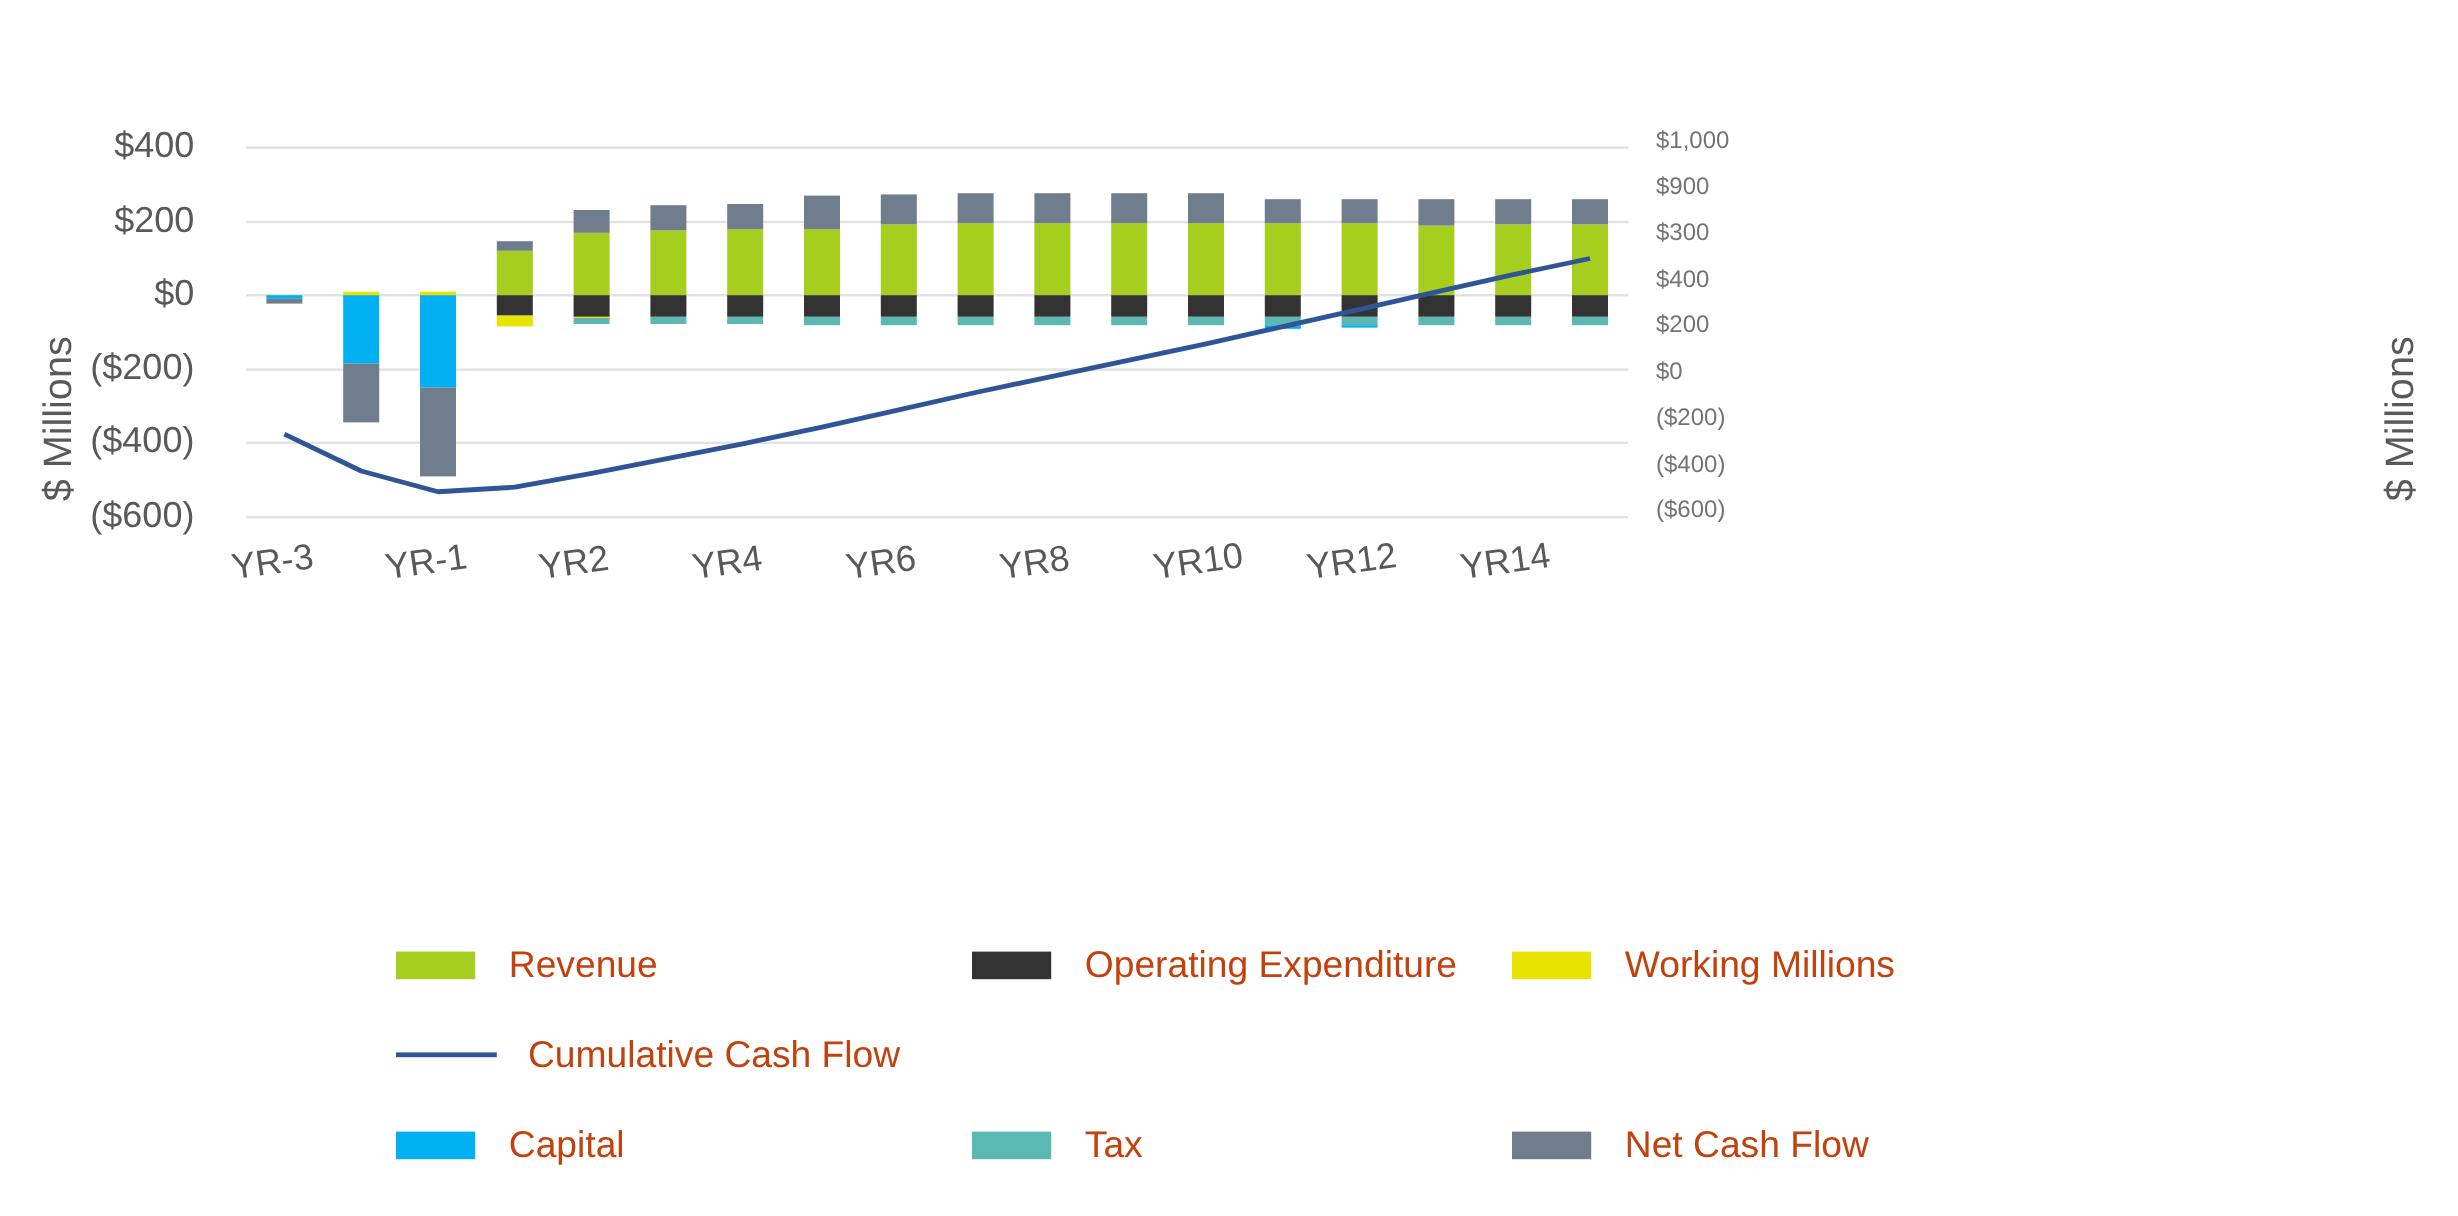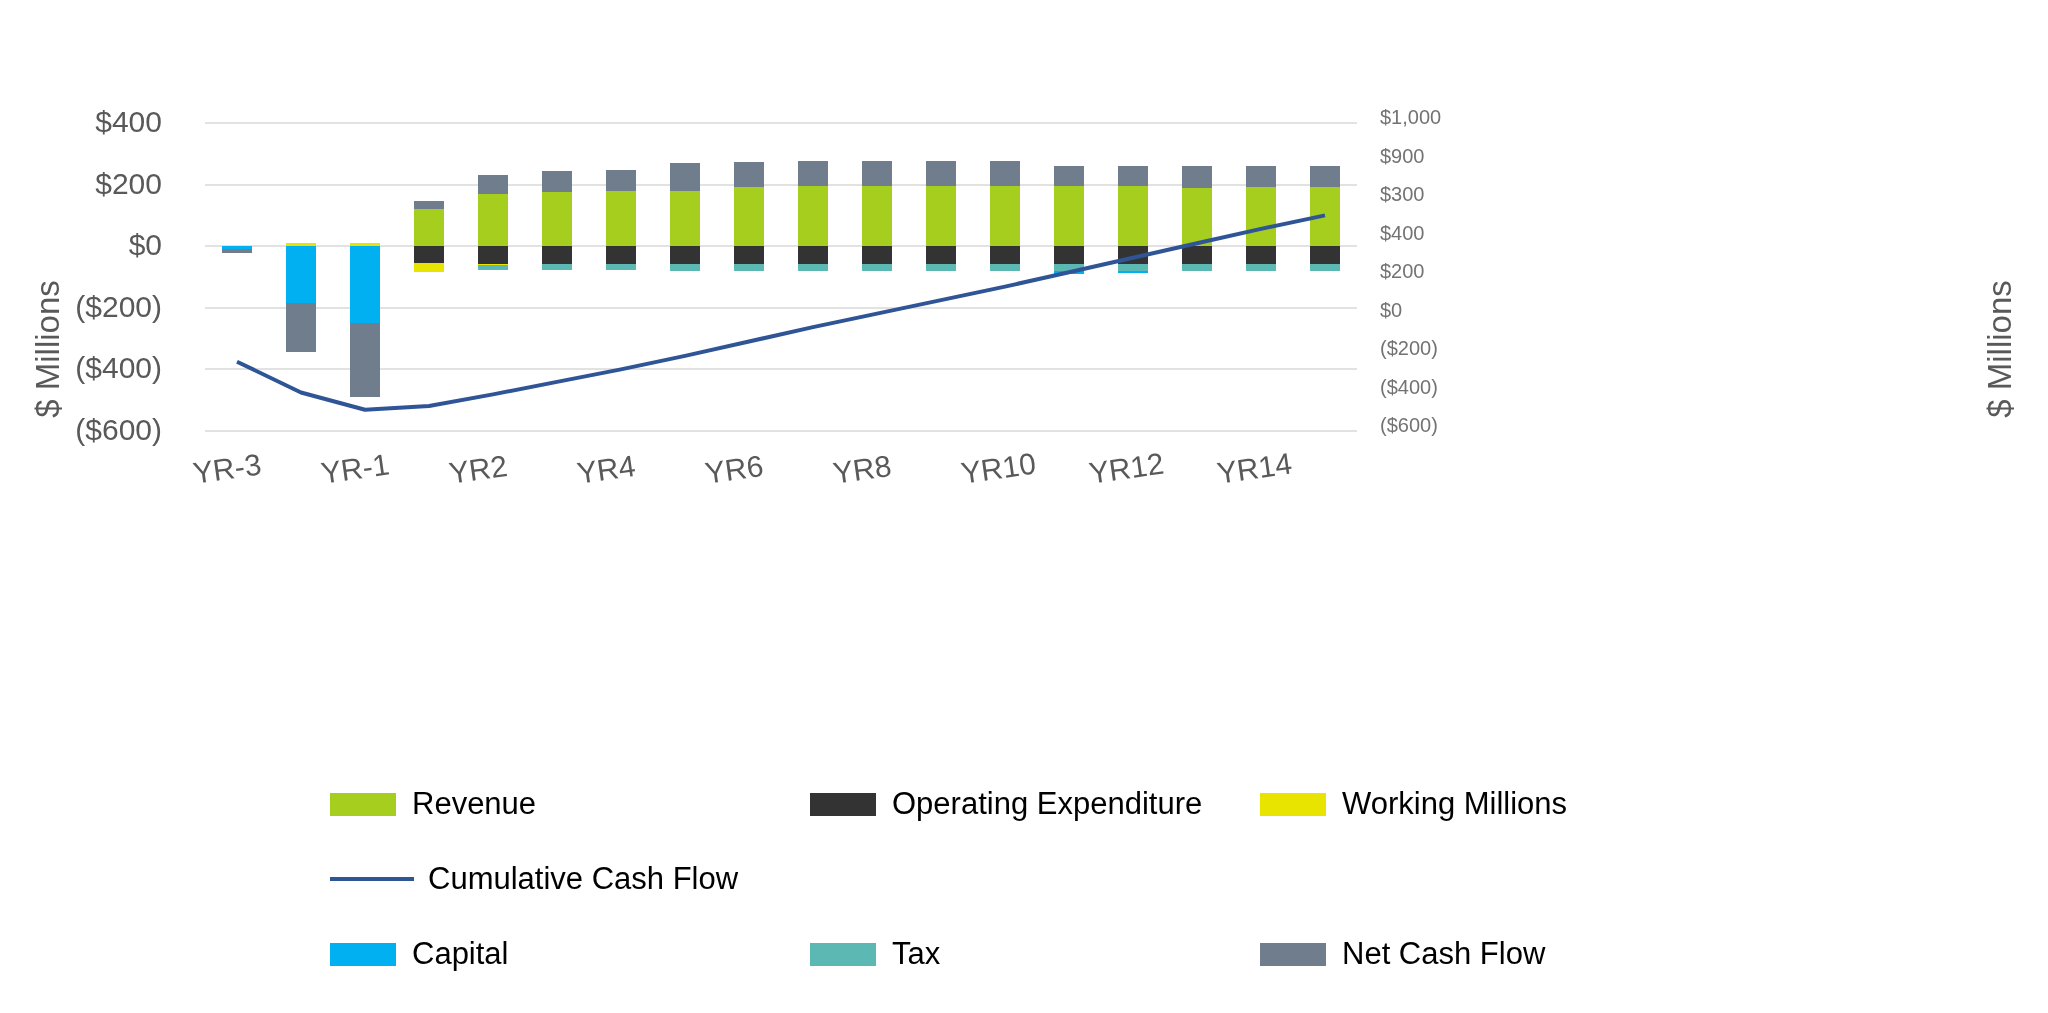--- a/index.html
+++ b/index.html
@@ -120,21 +120,21 @@
     height:48px;
     white-space:nowrap;
   }
   .legend-swatch{
     width:66px;height:23px;margin-right:16px;flex:0 0 auto;
   }
   .legend-line{
     width:84px;height:0;border-top:4px solid #2f5597;margin-right:14px;flex:0 0 auto;
   }
   .legend-label{
-    font-size:31px;color:#000000;
+    font-size:31px;color:#c2410c;margin-left:12px;
   }
 </style>
 </head>
 <body>
 
 <div id="chart-root">
 
 
   <div class="axis-left-ticks" id="left-ticks">
       <div class="ytick-left" style="top: 107px; right: 28px;">$400</div>

